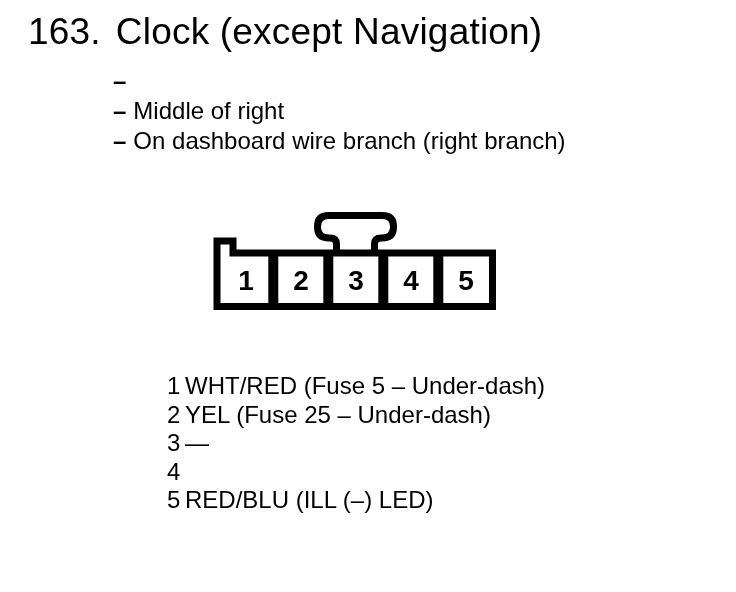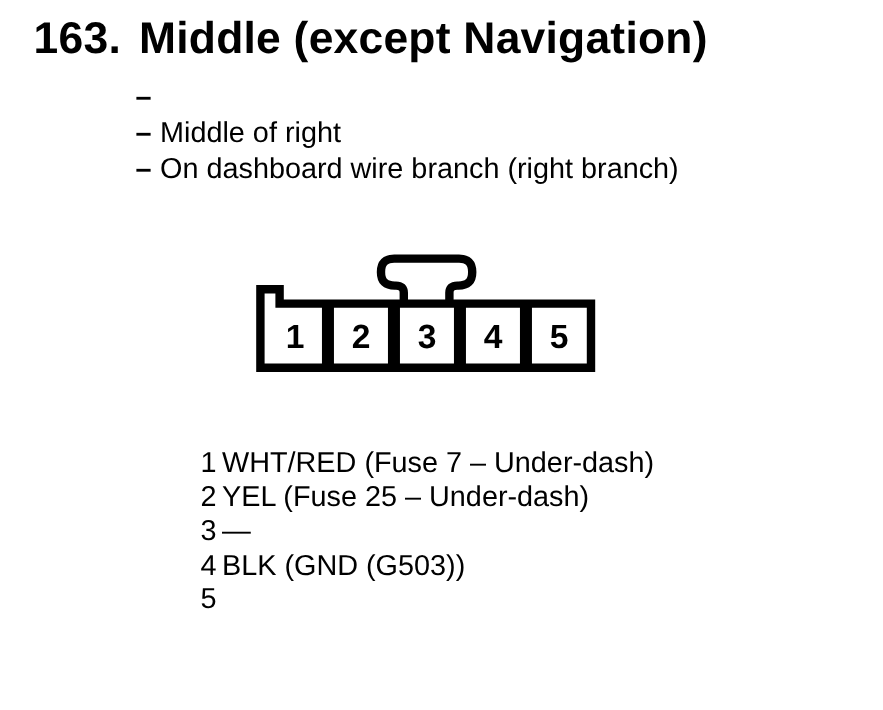--- a/index.html
+++ b/index.html
@@ -13,21 +13,21 @@
     overflow: hidden;
   }
 
   
   .title-row {
     position: absolute;
     left: 28px;
     top: 11px;
     display: flex;
     gap: 15px;
-    font-weight: bold;
+    font-weight: normal;
     font-size: 37px;
     line-height: 1.15;
     letter-spacing: 0.2px;
     white-space: nowrap;
   }
 
   
   .notes {
     position: absolute;
     left: 113px;
@@ -67,21 +67,21 @@
   }
   .pin-row { display: flex; }
   .pin-num { width: 15px; flex: 0 0 auto; }
   .pin-desc { margin-left: 3px; }
 </style>
 </head>
 <body>
 
 <div class="title-row">
   <span>163.</span>
-  <span>Middle (except Navigation)</span>
+  <span>Clock (except Navigation)</span>
 </div>
 
 <div class="notes">
   <div class="note-line">
     <span class="note-dash">–</span>
   </div>
   <div class="note-line">
     <span class="note-dash">–</span>
     <span>Middle of right</span>
   </div>
@@ -107,30 +107,30 @@
   <span class="cavity-num" style="left:246px">1</span>
   <span class="cavity-num" style="left:301px">2</span>
   <span class="cavity-num" style="left:356px">3</span>
   <span class="cavity-num" style="left:411px">4</span>
   <span class="cavity-num" style="left:466px">5</span>
 </div>
 
 <div class="pin-list">
   <div class="pin-row">
     <span class="pin-num">1</span>
-    <span class="pin-desc">WHT/RED (Fuse 7 – Under-dash)</span>
+    <span class="pin-desc">WHT/RED (Fuse 5 – Under-dash)</span>
   </div>
   <div class="pin-row">
     <span class="pin-num">2</span>
     <span class="pin-desc">YEL (Fuse 25 – Under-dash)</span>
   </div>
   <div class="pin-row">
     <span class="pin-num">3</span>
     <span class="pin-desc">—</span>
   </div>
   <div class="pin-row">
     <span class="pin-num">4</span>
-    <span class="pin-desc">BLK (GND (G503))</span>
   </div>
   <div class="pin-row">
     <span class="pin-num">5</span>
+    <span class="pin-desc">RED/BLU (ILL (–) LED)</span>
   </div>
 </div>
 
 </body></html>

